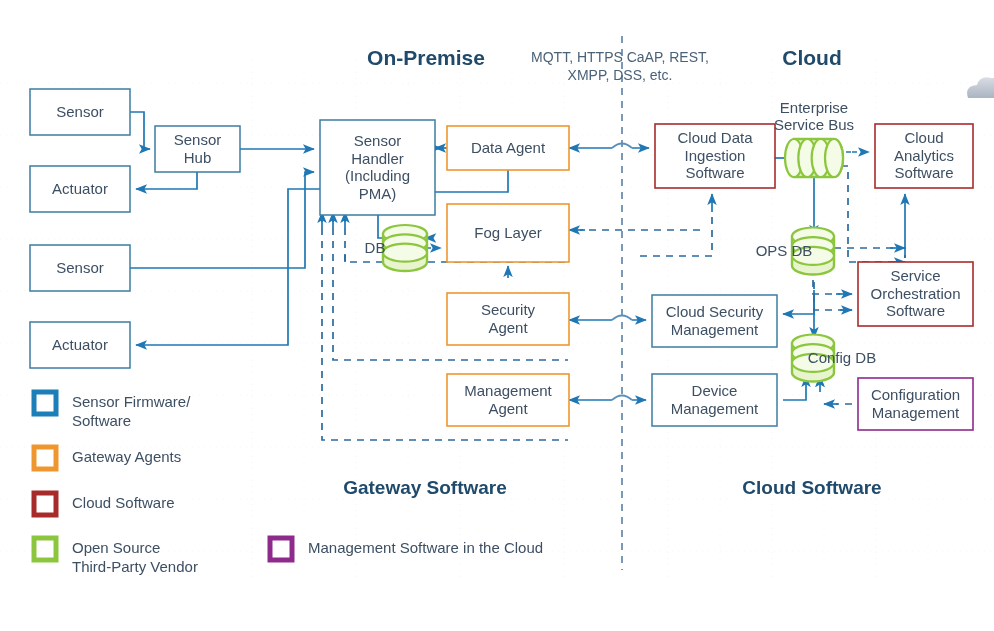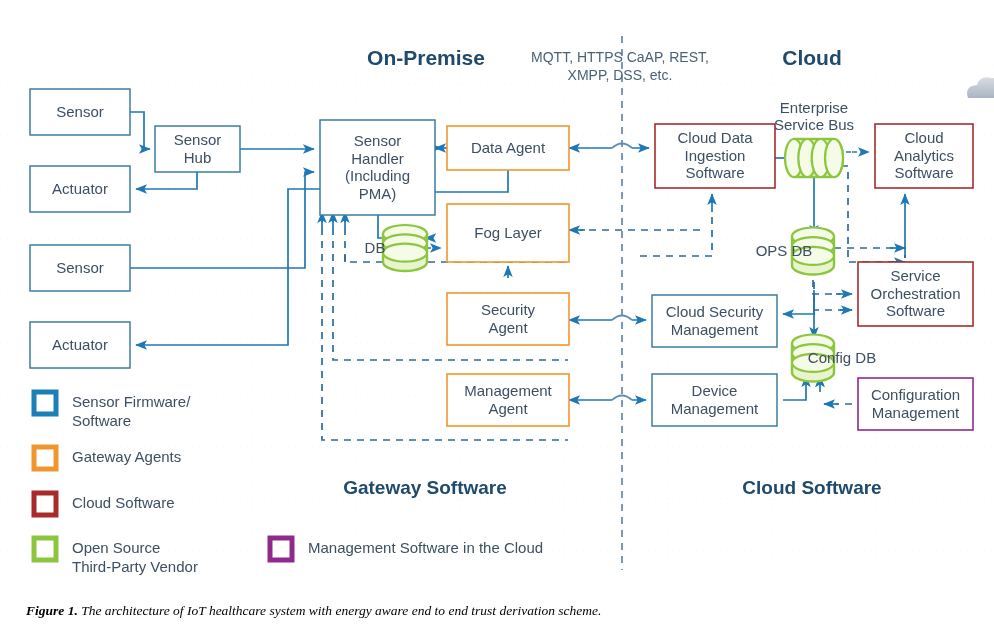--- a/index.html
+++ b/index.html
@@ -334,16 +334,13 @@
           <text class="legend-text" x="72" y="553" font-size="15">Open Source</text>
           <text class="legend-text" x="72" y="572" font-size="15">Third-Party Vendor</text>
         </g>
         <g>
           <rect x="270" y="538" width="22" height="22" fill="#ffffff" stroke="#8e2a8b" stroke-width="5"></rect>
           <text class="legend-text" x="308" y="553" font-size="15">Management Software in the Cloud</text>
         </g>
       </g>
   </svg>
 
-  <div id="caption">
-    <span class="caption-text caption-strong">Figure 1.</span><span class="caption-text"> The architecture of IoT healthcare system with energy aware end to end trust derivation scheme.</span>
-  </div>
 </div>
 
 </body></html>

